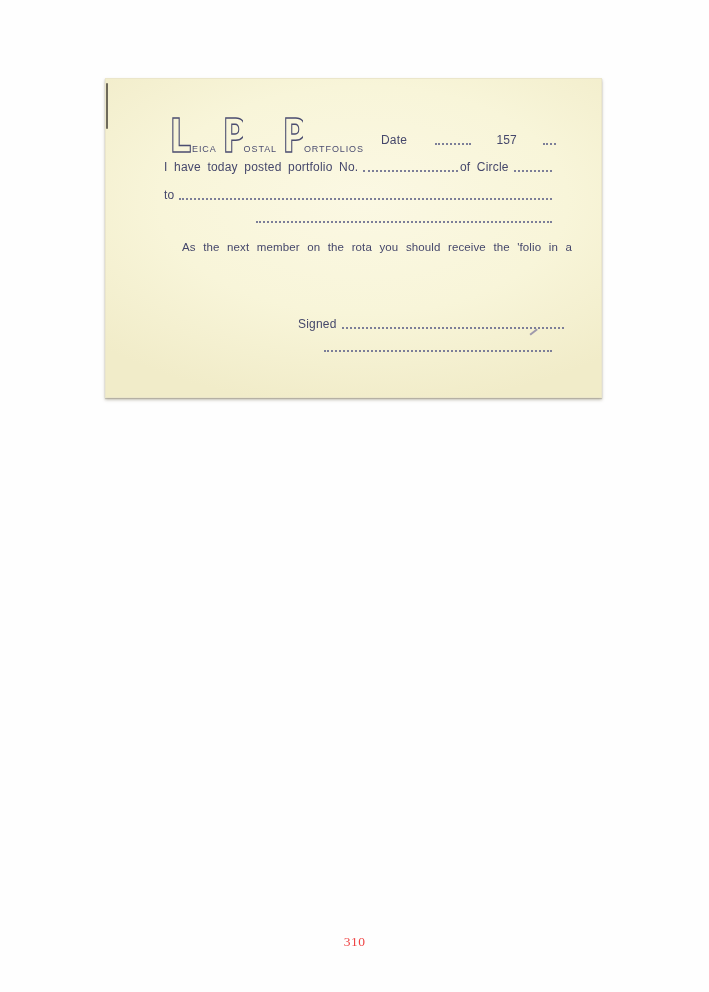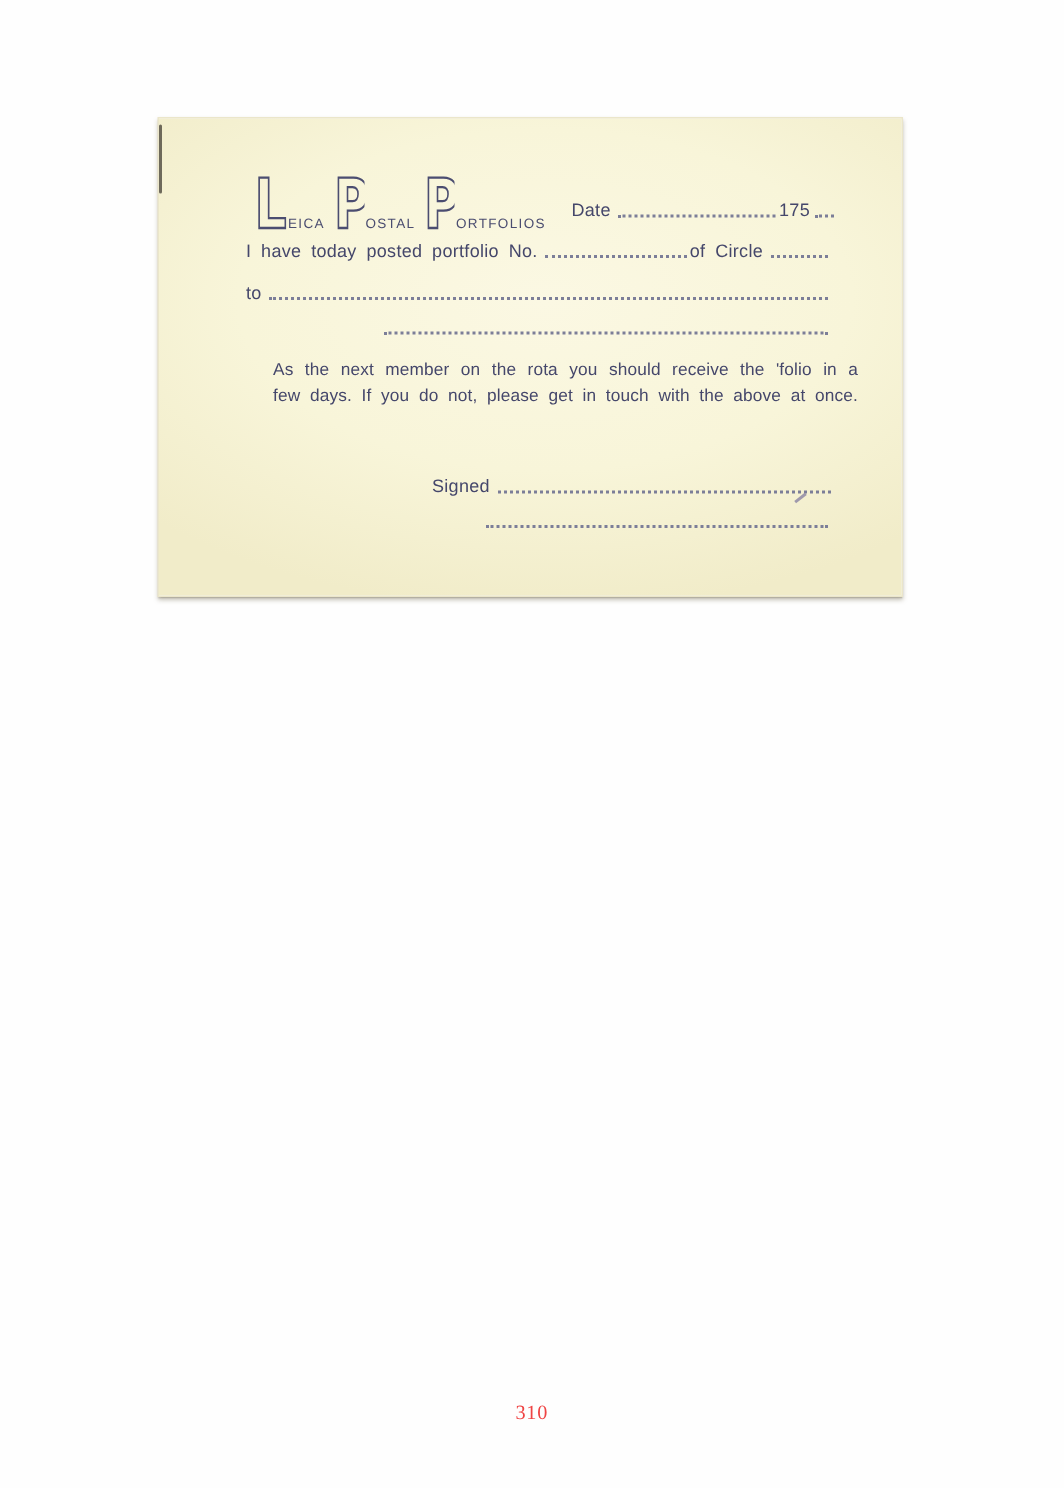--- a/index.html
+++ b/index.html
@@ -50,26 +50,26 @@
     font-size:12px; line-height:15px; height:15px;
     letter-spacing:0.2px; word-spacing:3px; white-space:nowrap;
   }
   .lbl { flex:0 0 auto; }
   .dots {
     flex:1 1 auto; height:0; align-self:flex-end;
     border-bottom:2px dotted #7c7e98;
     margin:0 2px 3px 5px;
   }
   .enddots { flex:0 0 13px; margin-left:3px; }
-  .date-row   { left:275px; top:54px;  width:177px; }
+  .date-row   { left:275px; top:54px;  width:177px;gap:23px; }
   .posted-row { left:58px;  top:81px;  width:390px; }
   .posted-row .dots-no { flex:0.9 1 60px; }
   .to-row     { left:58px;  top:109px; width:390px; }
   .mid-dots-row  { left:150px; top:134px; width:298px; height:13px; }
-  .signed-row    { left:182px; top:238px; width:268px;justify-content:space-between; }
+  .signed-row    { left:192px; top:238px; width:268px;justify-content:space-between; }
   .last-dots-row { left:218px; top:263px; width:230px; height:13px; }
   .dots-only { margin-left:0; }
 
   
   .notice {
     position:absolute; left:76px; top:160px; width:390px;
     font-size:11.5px; line-height:16.5px; letter-spacing:0.1px;
   }
   .jline { text-align:justify; text-align-last:justify; word-spacing:1px; }
   .para2 { margin-top:3px; }
@@ -109,21 +109,21 @@
         <svg class="logo-big" width="21" height="44" viewBox="0 0 30 44" preserveAspectRatio="none" aria-hidden="true">
             <text x="1" y="41">P</text>
           </svg>
         <span class="logo-small">ORTFOLIOS</span>
       </div>
     </div>
 
     <div class="row date-row">
       <span class="lbl">Date</span>
       <span class="dots"></span>
-      <span class="lbl">175</span>
+      <span class="lbl">157</span>
       <span class="dots enddots"></span>
     </div>
 
     <div class="row to-row">
       <span class="lbl">to</span>
       <span class="dots"></span>
     </div>
 
     <div class="row posted-row">
       <span class="lbl">I have today posted portfolio No.</span>
@@ -131,21 +131,20 @@
       <span class="lbl">of Circle</span>
       <span class="dots"></span>
     </div>
 
     <div class="row mid-dots-row">
       <span class="dots dots-only"></span>
     </div>
 
     <div class="notice">
       <div class="jline">As the next member on the rota you should receive the 'folio in a</div>
-      <div class="jline">few days. If you do not, please get in touch with the above at once.</div>
     </div>
 
     <div class="row signed-row">
       <span class="lbl">Signed</span>
       <span class="dots"></span>
     </div>
 
     <div class="row last-dots-row">
       <span class="dots dots-only"></span>
     </div>

